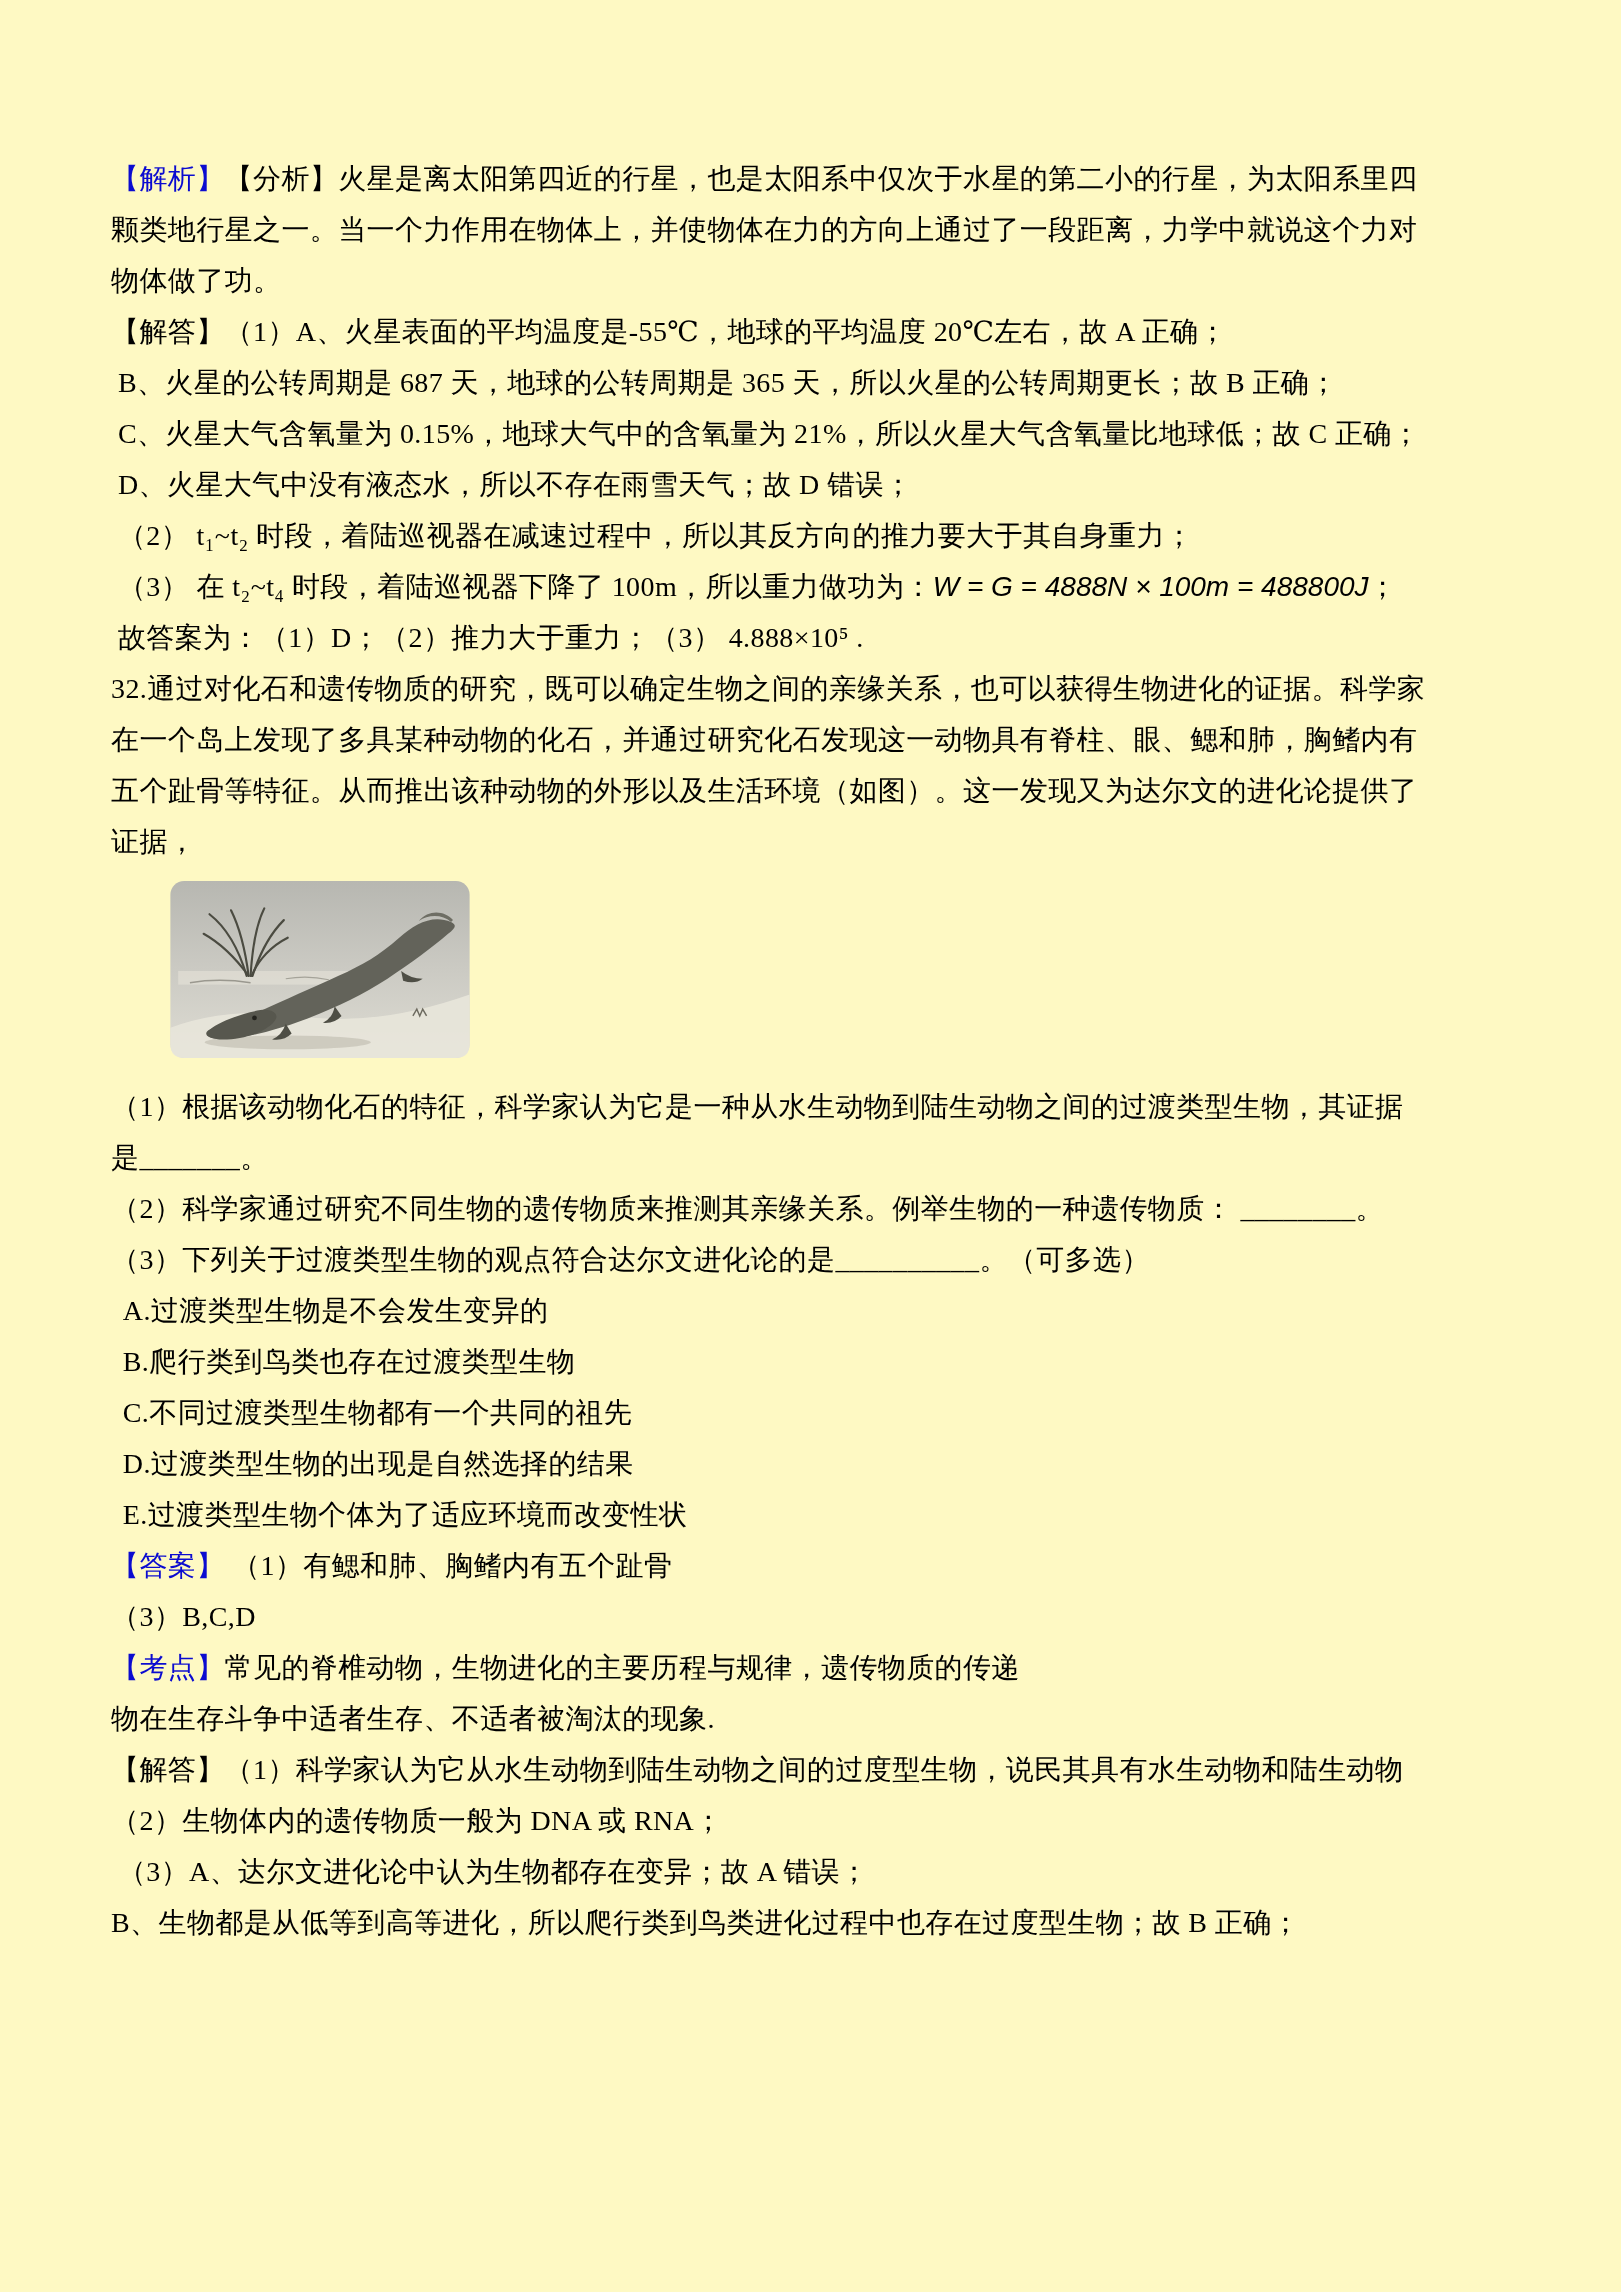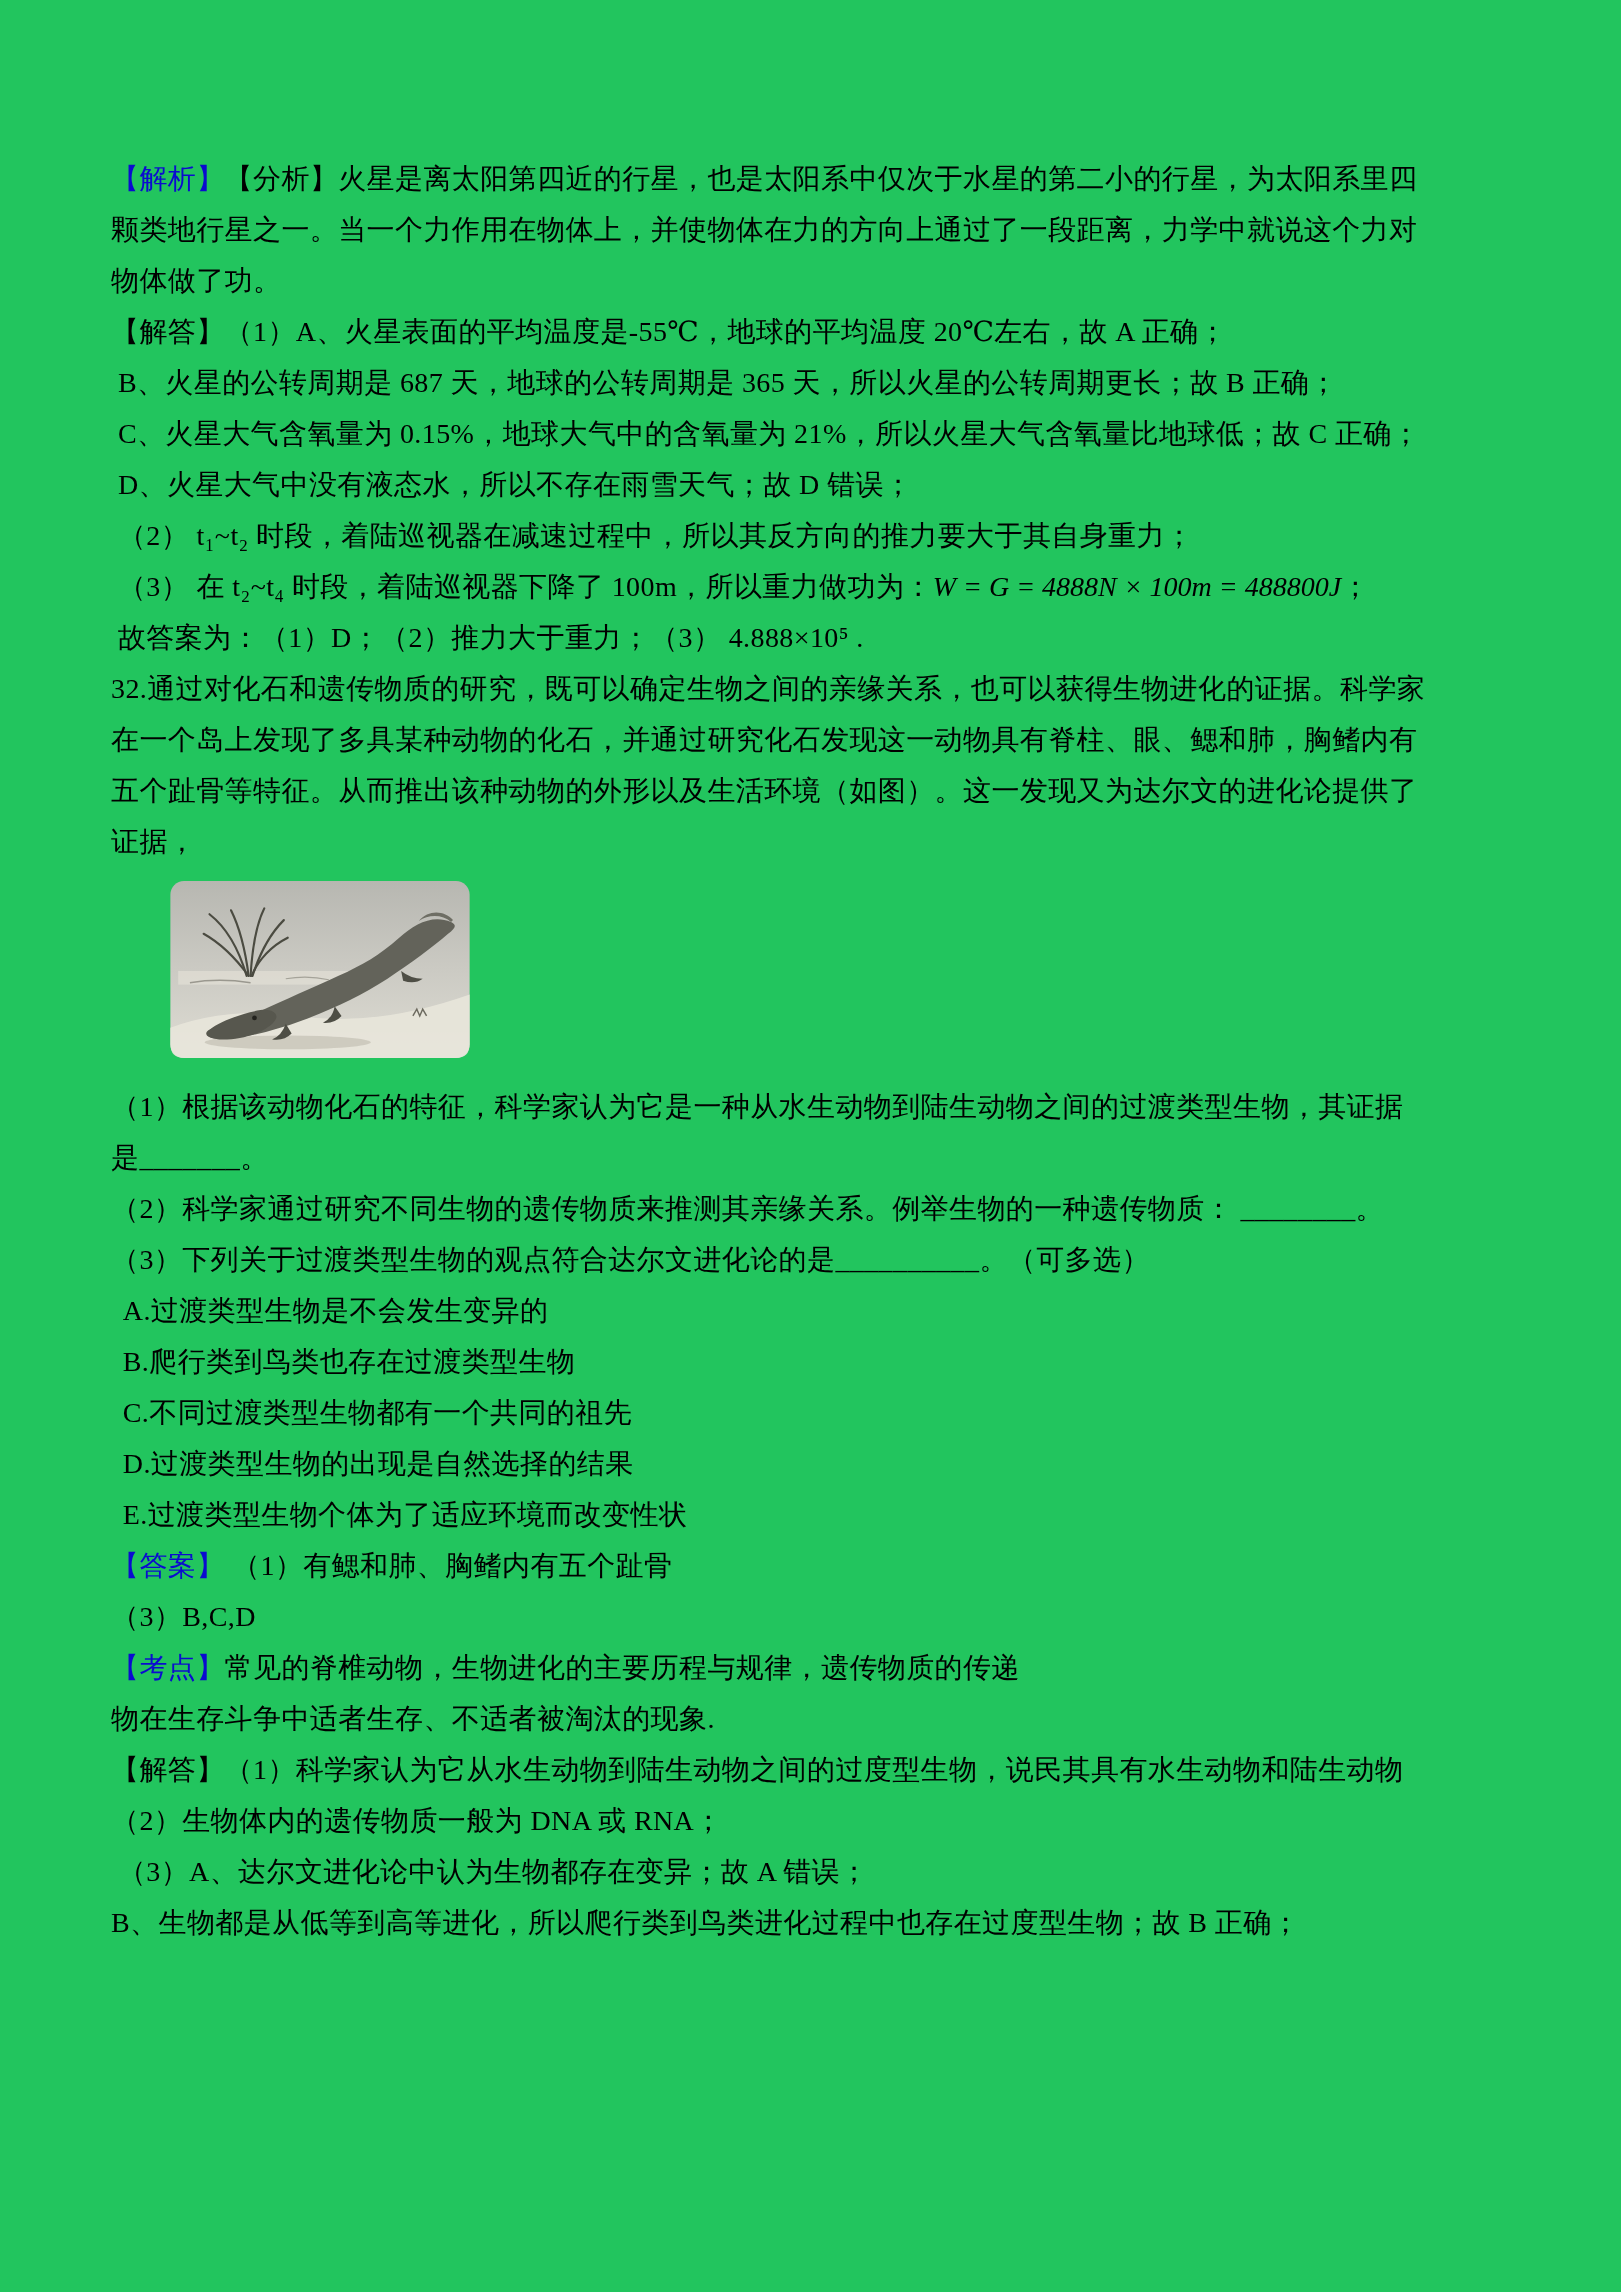--- a/index.html
+++ b/index.html
@@ -6,41 +6,41 @@
   body {
     width: 1621px;
     height: 2293px;
     background: #ffffff;
     font-family: "Liberation Serif", "DejaVu Serif", serif;
   }
   .page {
     position: relative;
     width: 1621px;
     height: 2293px;
-    background: #22c55e;
+    background: #fef9c3;
     overflow: hidden;
   }
   .doc {
     position: absolute;
     left: 111px;
     top: 153px;
     width: 1399px;
     color: #000000;
     font-size: 28px;
     letter-spacing: 0.4px;
   }
   .line {
     height: 51px;
     line-height: 51px;
     white-space: nowrap;
   }
   .seg-n { color: #000000; }
   .seg-b { color: #0b0bd0; }
   .seg-m {
-    font-family: Liberation Serif, serif;
+    font-family: Liberation Sans, sans-serif;
     font-style: italic;
     letter-spacing: 0;
   }
   .ind1 { padding-left: 6.9px; }
   .ind2 { padding-left: 11.8px; }
   .figure {
     margin: 13.7px 0 23.5px 59px;
     width: 300px;
     height: 177px;
   }

